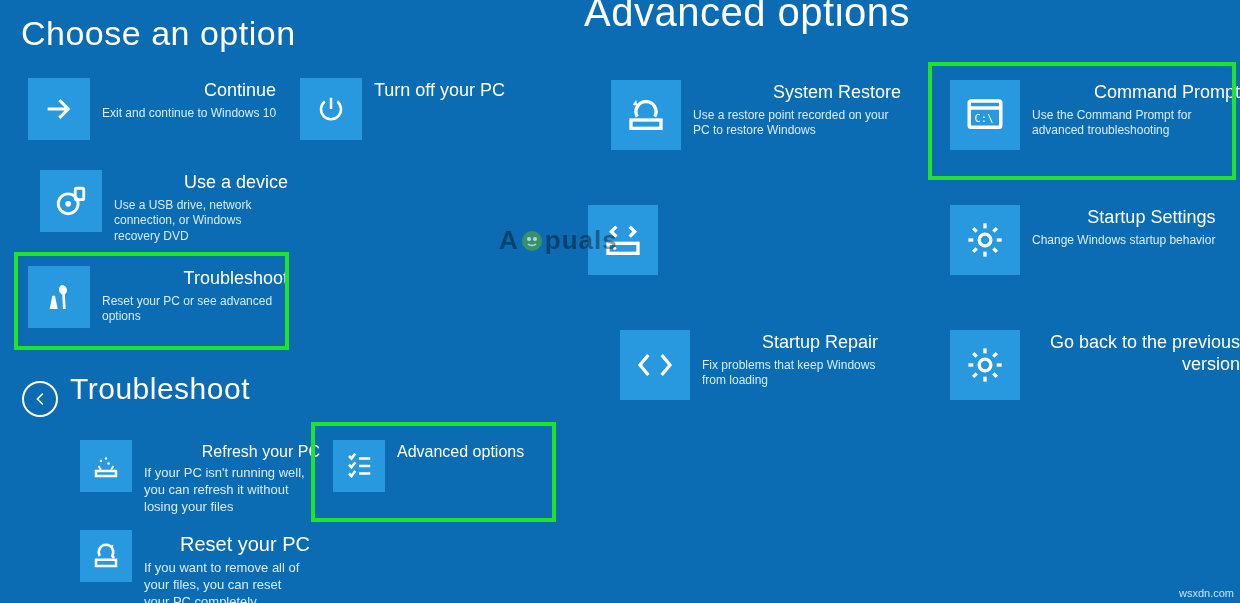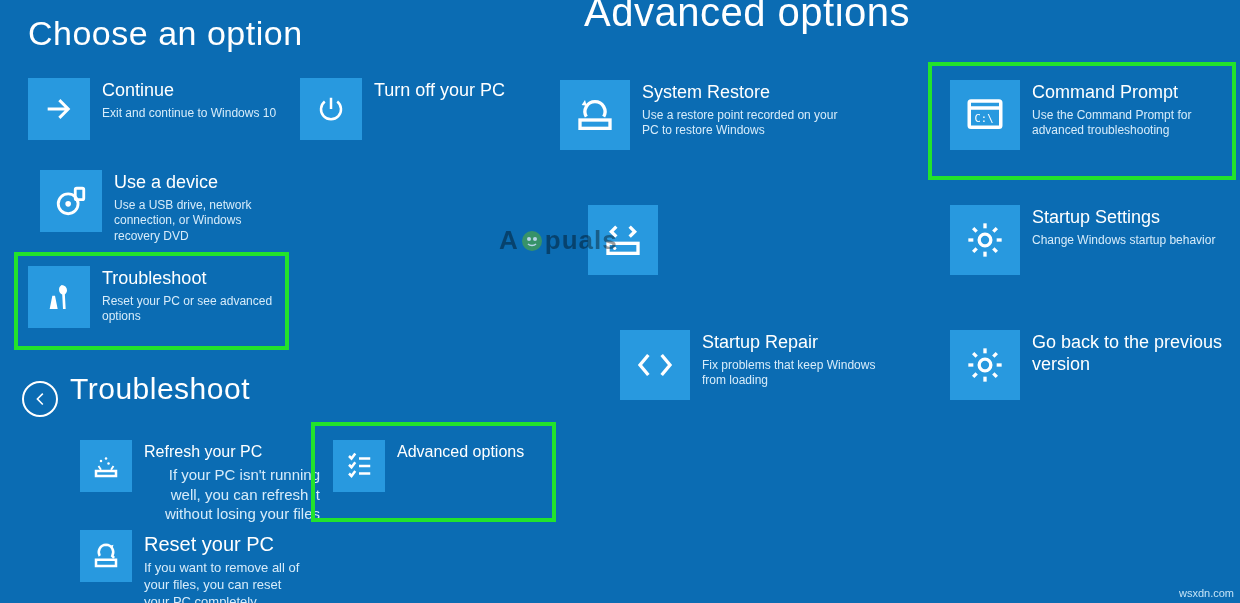--- a/index.html
+++ b/index.html
@@ -36,21 +36,21 @@
     background: #2899df;
     display: flex;
     align-items: center;
     justify-content: center;
     flex-shrink: 0;
   }
   .tile-icon.big { width: 70px; height: 70px; }
   .tile-icon.sm  { width: 52px; height: 52px; }
 
   .tile-text { display: flex; flex-direction: column; gap: 4px; padding-top: 2px; }
-  .tile-title { font-size: 18px; font-weight: 400; color: #ffffff; line-height: 1.2; }
+  .tile-title { font-size: 18px; font-weight: 400; color: #ffffff; line-height: 1.2; text-align: right; }
   .tile-desc  { font-size: 12px; font-weight: 400; color: #d7ecfa; line-height: 1.3; }
 
   .highlight {
     border: 4px solid #22e32c;
     position: absolute;
     pointer-events: none;
   }
 
   svg { display:block; }
 
@@ -75,21 +75,21 @@
   .watermark-a { color: rgba(0,0,0,0.55); }
 
   .credit {
     position:absolute; right:6px; bottom:4px;
     font-size:11px; color:#c5e4f7;text-align:center;
   }
 </style>
 </head>
 <body>
 
-<div class="panel" style="left:28px; top:14px;">
+<div class="panel" style="left:21px; top:14px;">
   <div class="heading">Choose an option</div>
 </div>
 
 <div class="tile panel" style="left:28px; top:78px;">
   <div class="tile-icon">
     <svg width="34" height="34" viewBox="0 0 24 24">
         <path fill="#fff" d="M4 11h12l-4.5-4.5L13 5l7 7-7 7-1.5-1.5L16 13H4z"></path>
       </svg>
   </div>
   <div class="tile-text">
@@ -151,21 +151,21 @@
     <svg width="30" height="30" viewBox="0 0 24 24">
         <rect x="4" y="16" width="16" height="4" fill="none" stroke="#fff" stroke-width="2"></rect>
         <circle cx="8" cy="8" r="1" fill="#fff"></circle>
         <circle cx="12" cy="6" r="1" fill="#fff"></circle>
         <circle cx="14" cy="10" r="1" fill="#fff"></circle>
         <path d="M6 12l2 3M18 12l-2 3" stroke="#fff" stroke-width="1.5"></path>
       </svg>
   </div>
   <div class="tile-text">
     <div class="tile-title" style="font-size:16px;">Refresh your PC</div>
-    <div class="tile-desc" style="font-size:15px;text-align:right;">If your PC isn't running well, you can refresh it without losing your files</div>
+    <div class="tile-desc" style="font-size:13px;">If your PC isn't running well, you can refresh it without losing your files</div>
   </div>
 </div>
 
 <div class="tile panel" style="left:80px; top:530px; width:230px;">
   <div class="tile-icon sm">
     <svg width="30" height="30" viewBox="0 0 24 24">
         <rect x="4" y="15" width="16" height="5" fill="none" stroke="#fff" stroke-width="2"></rect>
         <path d="M12 3a6 6 0 0 1 5 9l1.5 1.5M12 3a6 6 0 0 0-5 9" fill="none" stroke="#fff" stroke-width="2"></path>
         <path d="M15 4l3-1-1 3z" fill="#fff"></path>
       </svg>
@@ -189,21 +189,21 @@
     <div class="tile-title" style="font-size:16px;">Advanced options</div>
   </div>
 </div>
 
 <div class="highlight" style="left:311px; top:422px; width:245px; height:100px;"></div>
 
 <div class="panel" style="left:584px; top:-10px;">
   <div class="heading heading-xl">Advanced options</div>
 </div>
 
-<div class="tile wide panel" style="left:560px; top:80px;">
+<div class="tile wide panel" style="left:611px; top:80px;">
   <div class="tile-icon big">
     <svg width="40" height="40" viewBox="0 0 24 24">
         <rect x="3" y="15" width="18" height="5" fill="none" stroke="#fff" stroke-width="2"></rect>
         <path d="M12 4a6 6 0 0 1 5.2 9M12 4a6 6 0 0 0-5.2 9" fill="none" stroke="#fff" stroke-width="2"></path>
         <path d="M6 3l-2 3 3 .5z" fill="#fff"></path>
       </svg>
   </div>
   <div class="tile-text">
     <div class="tile-title">System Restore</div>
     <div class="tile-desc">Use a restore point recorded on your PC to restore Windows</div>

